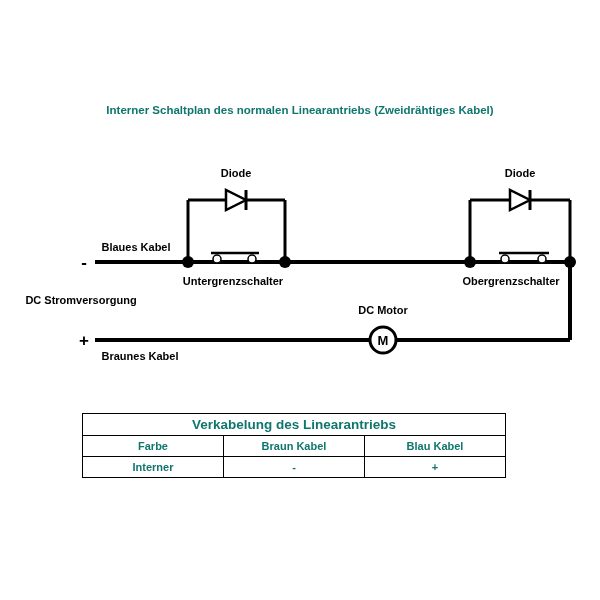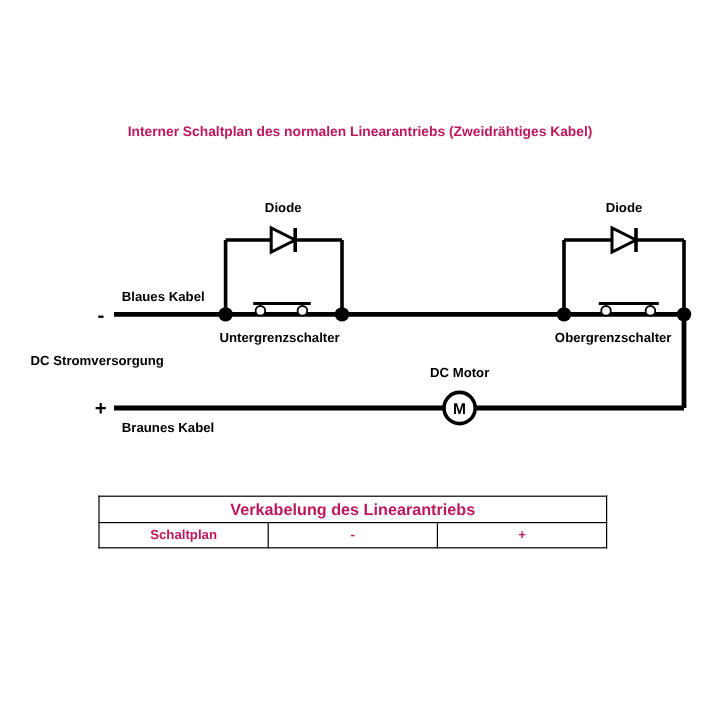--- a/index.html
+++ b/index.html
@@ -1,21 +1,21 @@
 <!DOCTYPE html>
 <html><head>
 <meta charset="utf-8">
 <style>
   html,body{margin:0;padding:0;background:#fff;}
   .page{
     position:relative;
     width:600px;height:600px;
     background:#ffffff;
     font-family:"Liberation Sans", sans-serif;
-    color:#be185d;
+    color:#0f766e;
     overflow:hidden;
   }
   .title{
     position:absolute;
     top:104px;left:0;width:600px;
     text-align:center;
     font-size:11.5px;
     font-weight:bold;
   }
   svg{position:absolute;top:0;left:0;}
@@ -114,20 +114,25 @@
     <text class="sign" x="84" y="268" text-anchor="middle">-</text>
     <text class="sign" x="84" y="346" text-anchor="middle">+</text>
   </svg>
 
   <table class="wiring-table">
     <tbody>
       <tr>
         <td class="tbl-title" colspan="3">Verkabelung des Linearantriebs</td>
       </tr>
       <tr>
-        <td>Schaltplan</td>
+        <td class="col-farbe">Farbe</td>
+        <td class="col-braun">Braun Kabel</td>
+        <td class="col-blau">Blau Kabel</td>
+      </tr>
+      <tr>
+        <td>Interner</td>
         <td>-</td>
         <td>+</td>
       </tr>
     </tbody>
   </table>
 
 </div>
 
 </body></html>

